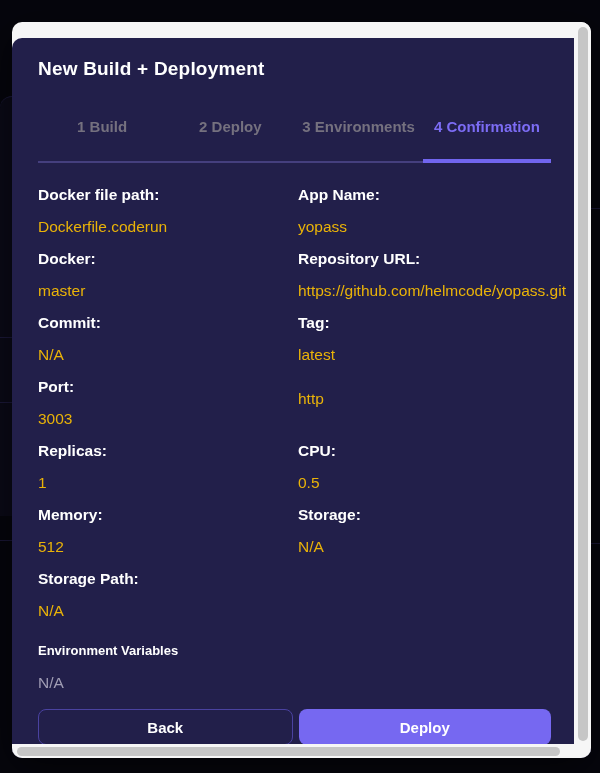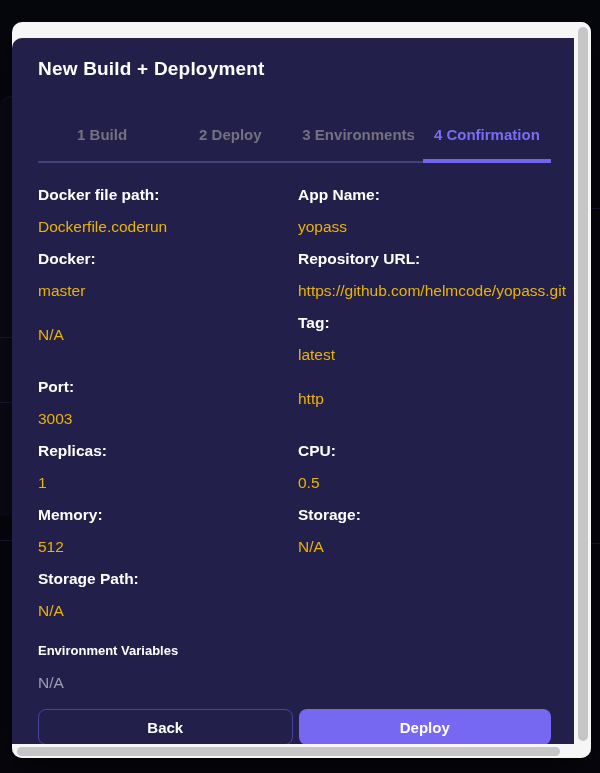--- a/index.html
+++ b/index.html
@@ -57,26 +57,25 @@
   }
   .tab {
     flex: 1 1 0;
     text-align: center;
     font-size: 15px; font-weight: 600;
     color: #75717f;
     line-height: 22px;
     padding-bottom: 15px;
     border-bottom: 2px solid #453f7e;
     cursor: pointer;
-    margin-top: 8px;
   }
   .tab.active {
     color: #7c6cf4;
     border-bottom: 4px solid #7165ee;
-    padding-bottom: 13px;
+    padding-bottom: 21px;
   }
 
   
   .grid {
     margin-top: 22px;
     display: grid;
     grid-template-columns: 260px 253px;
     row-gap: 12px;
   }
   .f-label {
@@ -178,20 +177,21 @@
       </div>
       <div class="field">
         <div class="f-label">Docker:</div>
         <div class="f-value">master</div>
       </div>
       <div class="field">
         <div class="f-label">Repository URL:</div>
         <div class="f-value">https://github.com/helmcode/yopass.git</div>
       </div>
       <div class="field">
+        <div class="f-label">Commit:</div>
         <div class="f-value">N/A</div>
       </div>
       <div class="field">
         <div class="f-label">Tag:</div>
         <div class="f-value">latest</div>
       </div>
       <div class="field">
         <div class="f-label">Port:</div>
         <div class="f-value">3003</div>
       </div>

